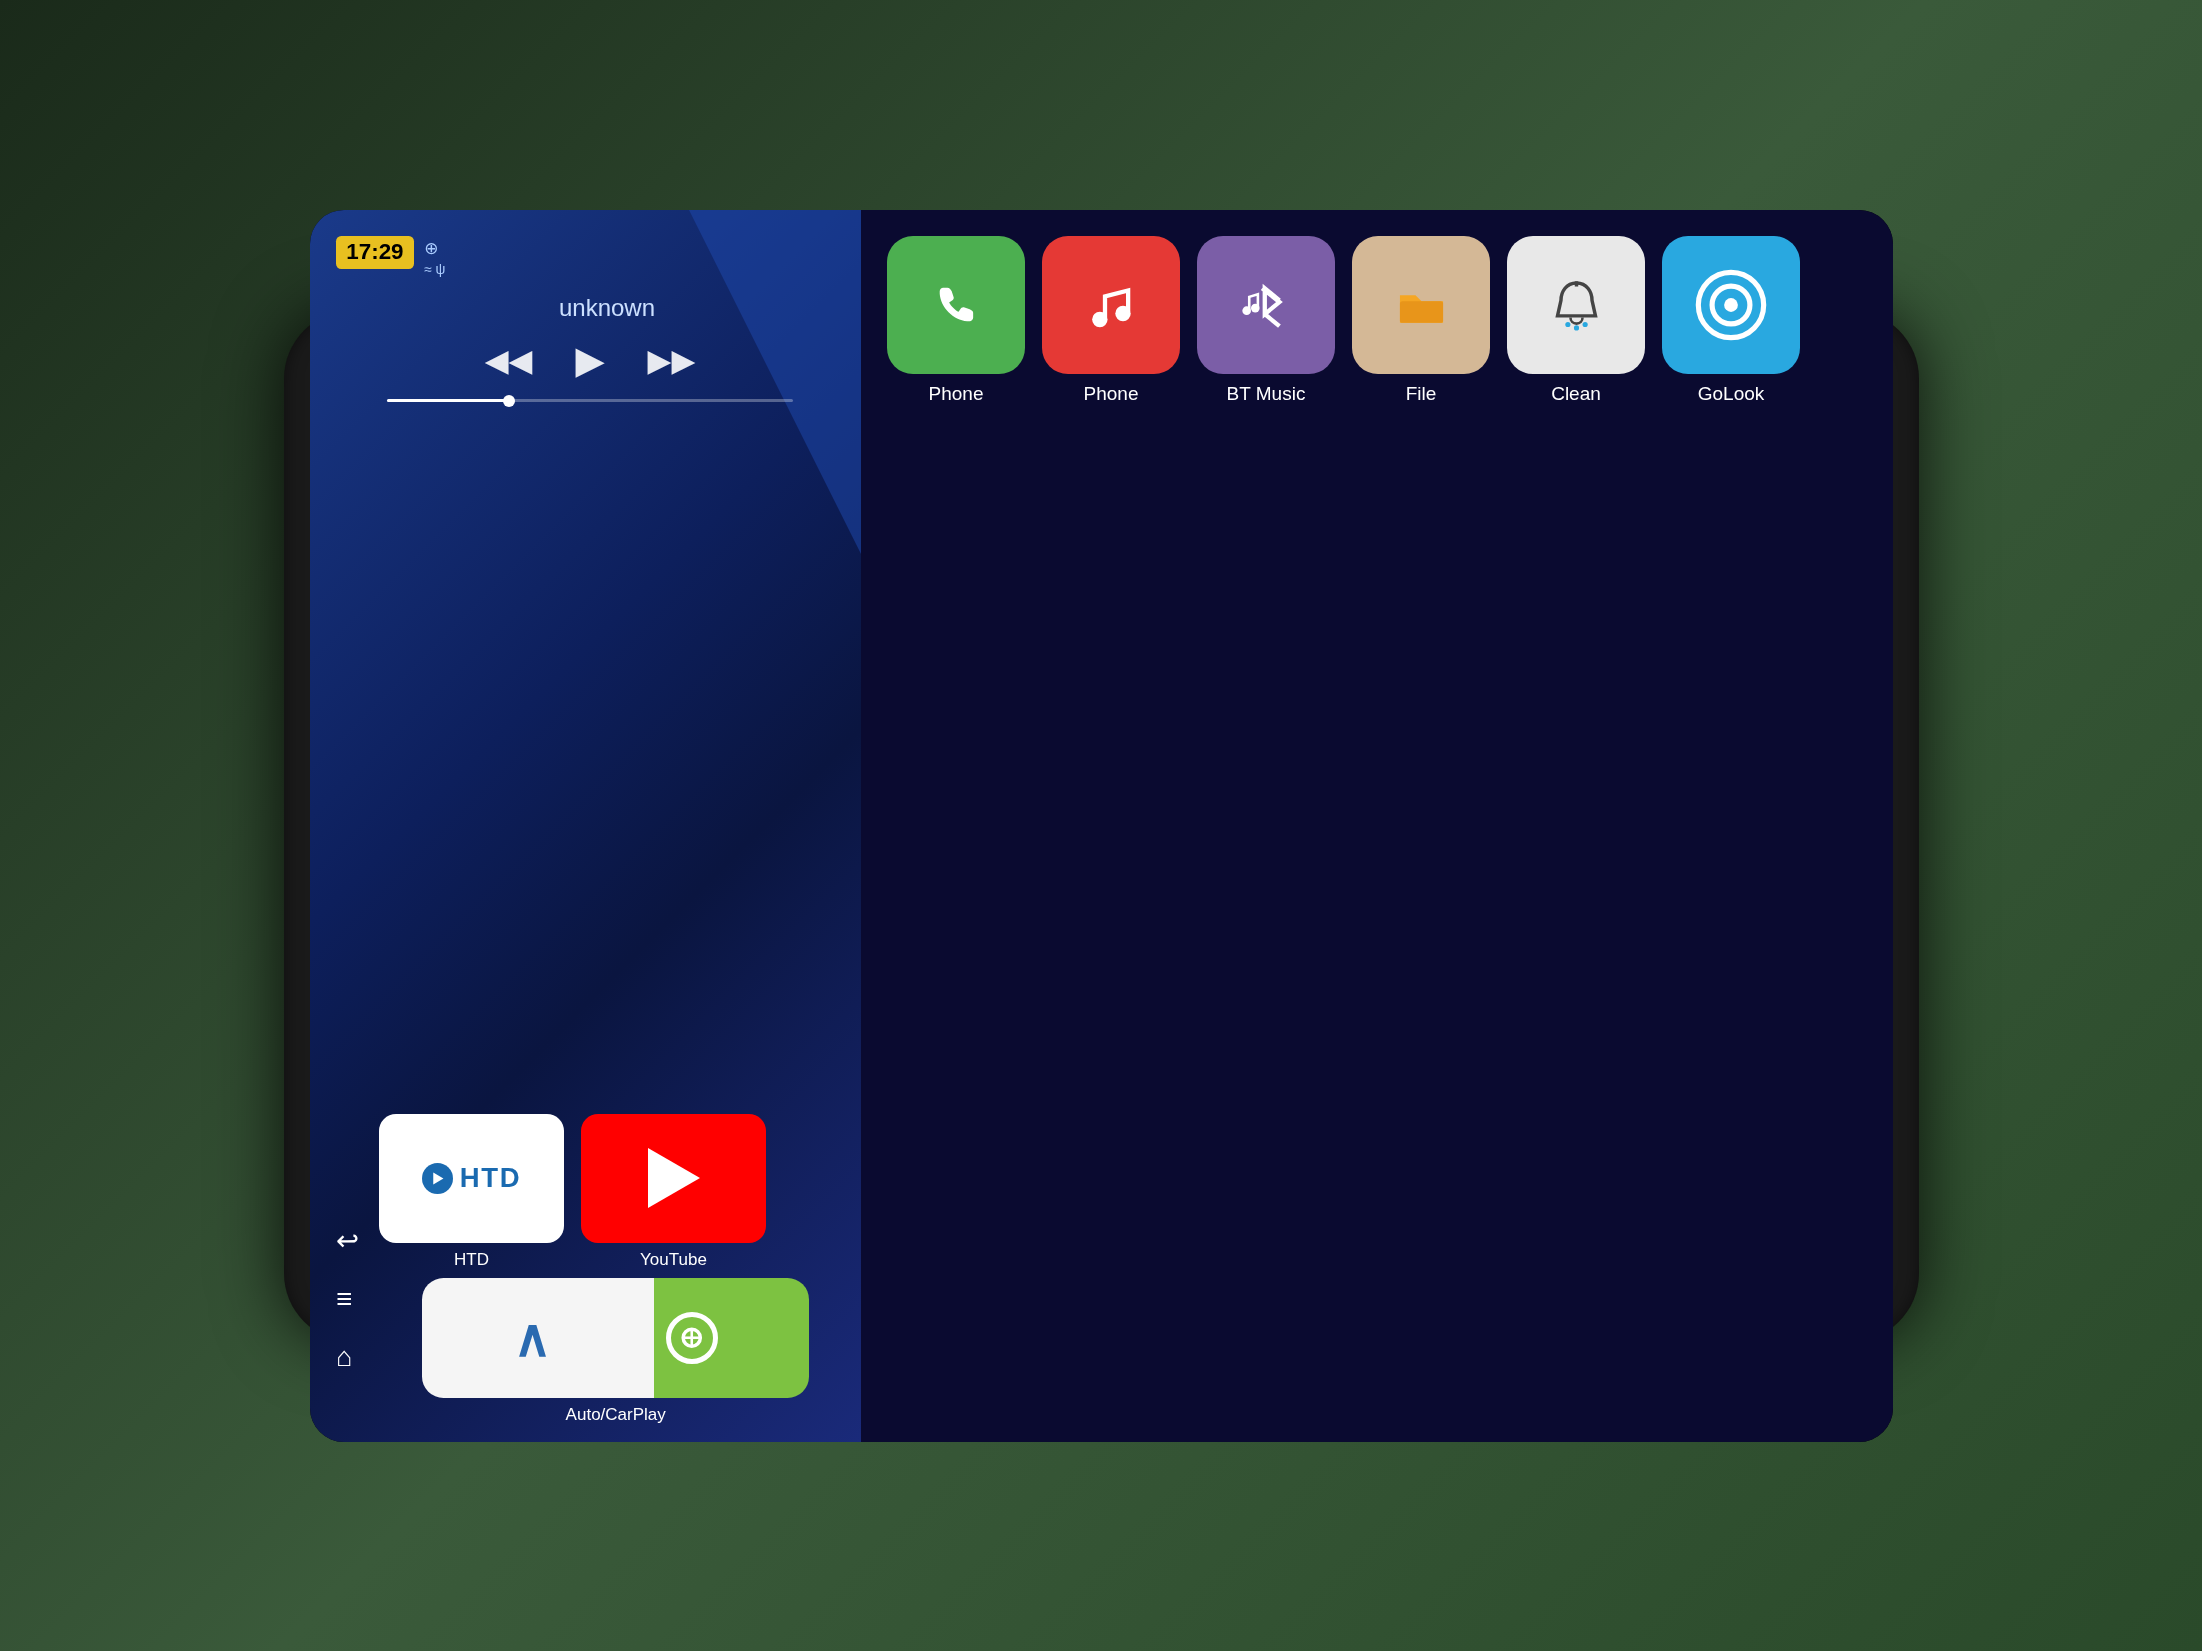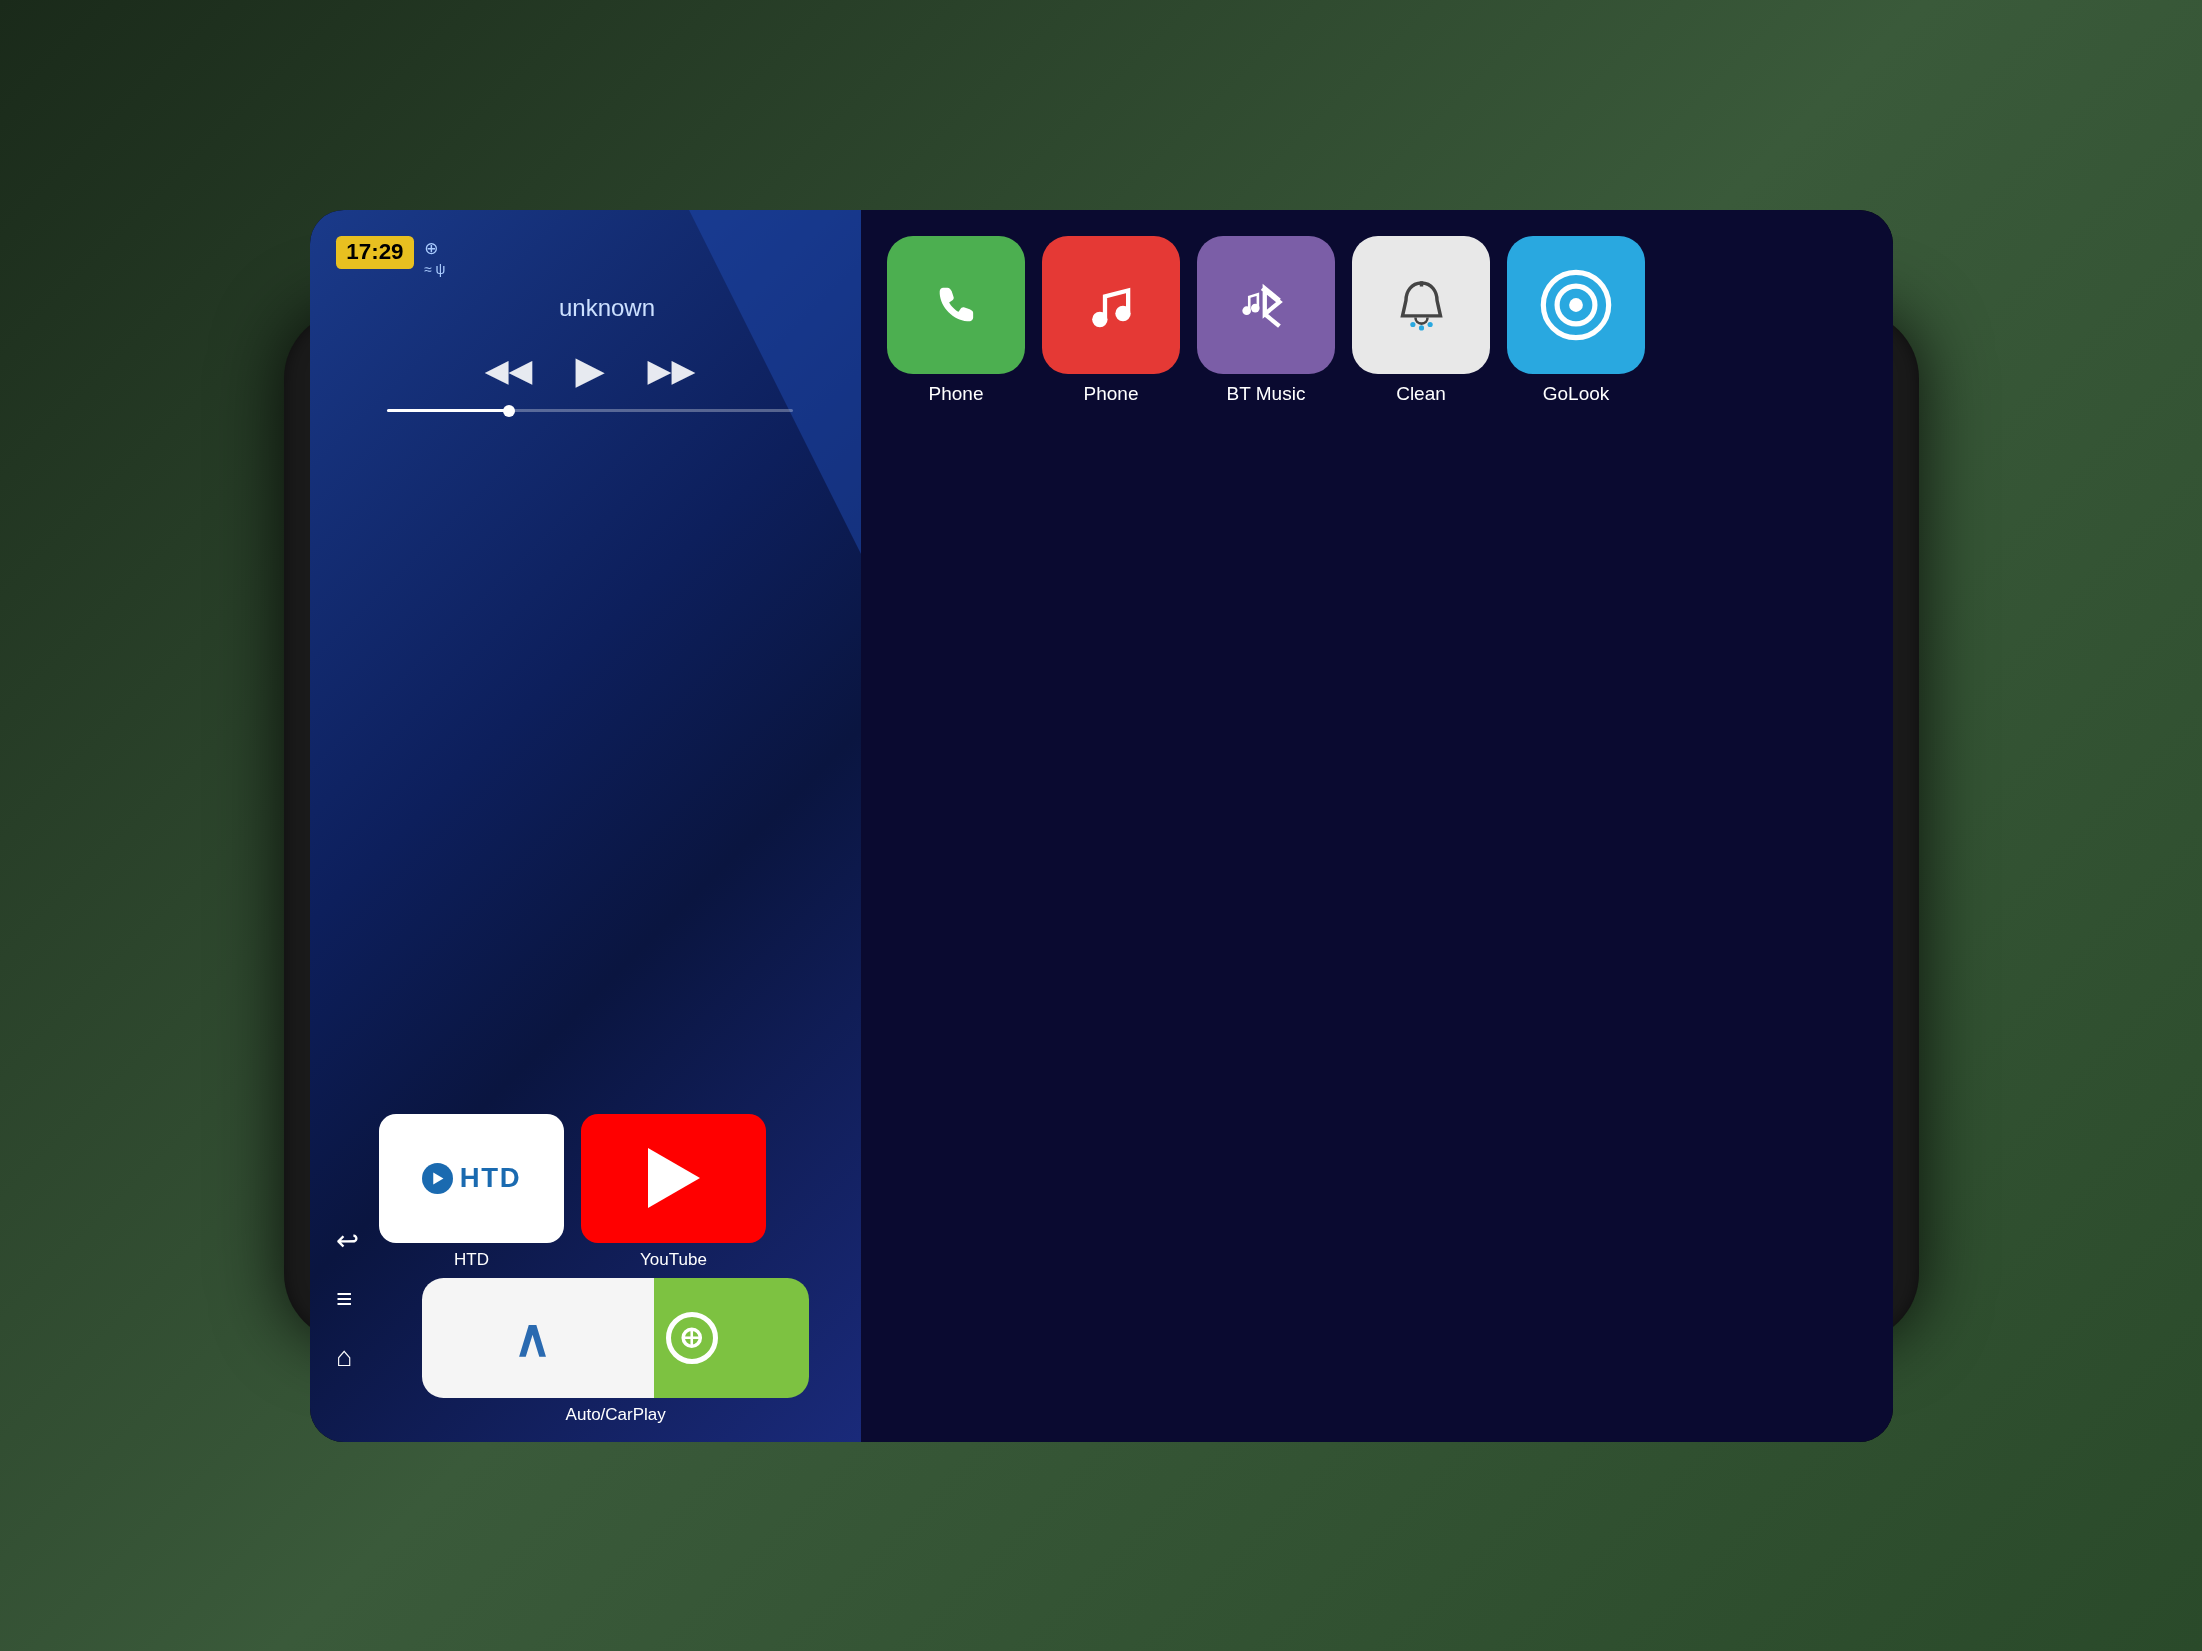--- a/index.html
+++ b/index.html
@@ -88,21 +88,21 @@
 
     .status-icons span {
       color: #aaccff;
       font-size: 17px;
     }
 
     .track-title {
       color: #cce0ff;
       font-size: 24px;
       text-align: center;
-      margin-bottom: 26px;
+      margin-bottom: 16px;
       z-index: 2;
       margin-left: 34px;
     }
 
     .player-controls {
       display: flex;
       align-items: center;
       justify-content: center;
       gap: 43px;
       margin-bottom: 17px;
@@ -448,20 +448,30 @@
               <path d="M38 50 L55 64" stroke="white" stroke-width="5"></path>
 
               <path d="M20 45 L20 30 L30 27 L30 42" stroke="white" stroke-width="3" fill="none"></path>
               <circle cx="17" cy="46" r="5" fill="white"></circle>
               <circle cx="27" cy="43" r="5" fill="white"></circle>
             </svg>
           </div>
           <span class="app-label">BT Music</span>
         </div>
 
+        <div class="app-icon">
+          <div class="app-icon-img icon-file">
+            <svg width="69" height="69" viewBox="0 0 80 80" fill="none">
+
+              <path d="M15 28 L15 60 L65 60 L65 35 L40 35 L33 28 Z" fill="#f5a623"></path>
+              <rect x="15" y="35" width="50" height="25" rx="3" fill="#e8951a"></rect>
+            </svg>
+          </div>
+          <span class="app-label">File</span>
+        </div>
 
 
       </div>
 
       <div class="app-row">
 
         <div class="app-icon">
           <div class="app-icon-img icon-clean">
             <svg width="69" height="69" viewBox="0 0 80 80" fill="none">
 

